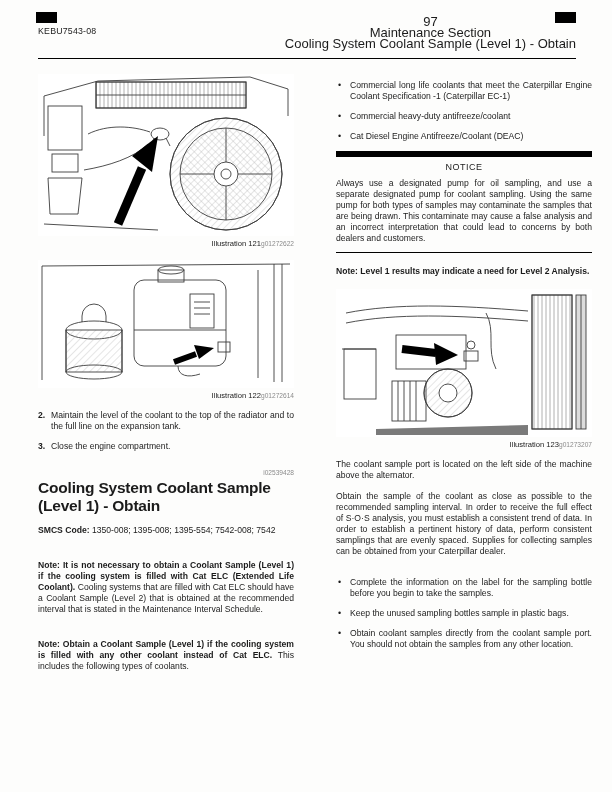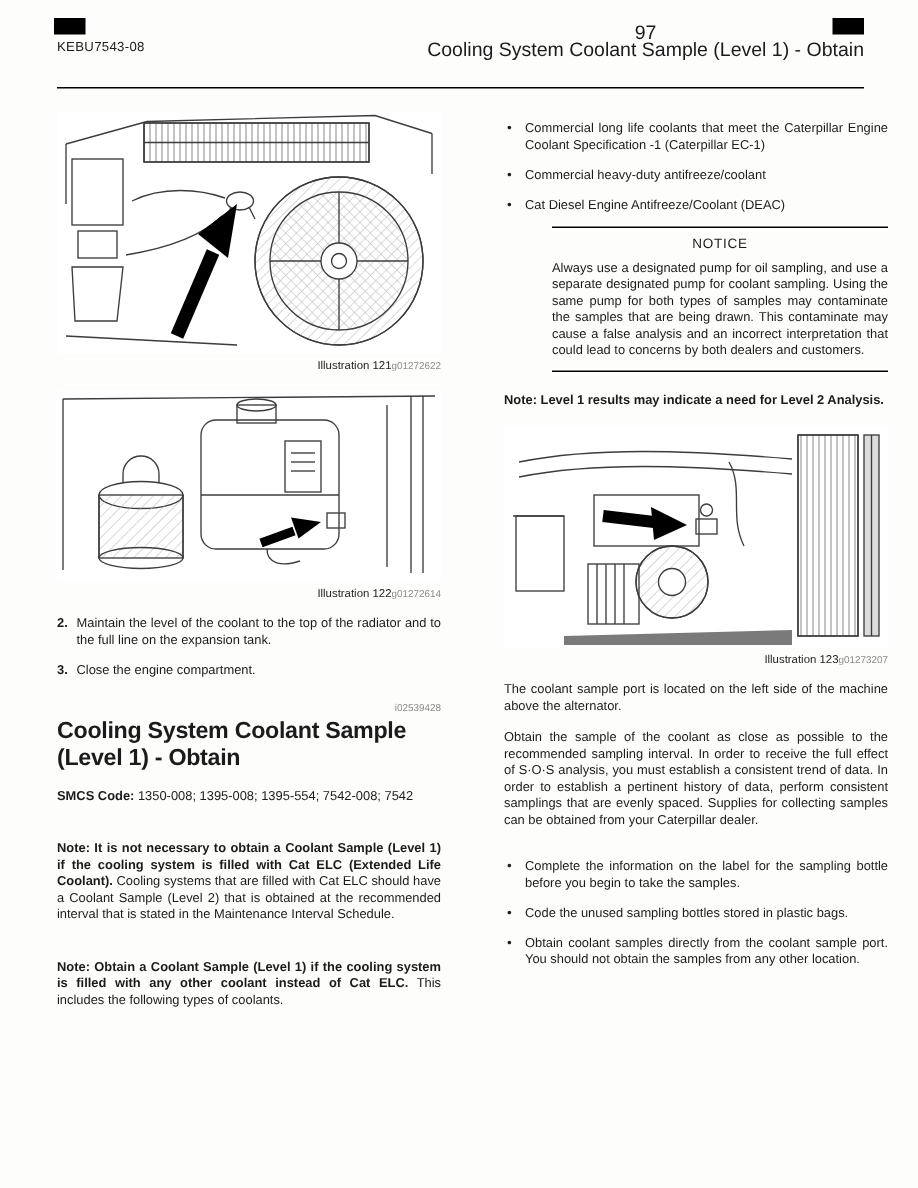--- a/index.html
+++ b/index.html
@@ -35,39 +35,40 @@
   .article-id { text-align:right; font-size:6.6px; color:#8b8b8b; margin-top:17px; }
   .article-title { font-size:15.5px; font-weight:bold; line-height:18px; margin-top:3px; letter-spacing:-0.2px; }
   .smcs { margin-top:10px; }
   .note-para { margin-top:24px; }
 
   ul.bullets { list-style:none;margin-top:20px; }
   ul.bullets li { position:relative; padding-left:14px; margin-bottom:9px;
                   font-size:8.6px; line-height:11px; text-align:justify; }
   ul.bullets li::before { content:"\2022"; position:absolute; left:2px; top:0; font-size:9px; }
 
-  .notice-box { margin-top:4px; border-top:1px solid #000000; border-bottom:1px solid #000; padding:3px 0 8px;margin-left:32px; }
+  .notice-box { margin-top:4px; border-top:6px solid #000000; border-bottom:1px solid #000; padding:3px 0 8px; }
   .notice-title { text-align:center; font-size:9px; letter-spacing:0.5px; margin:2px 0 6px; }
   .note-level { margin-top:13px; }
   .illus-block { margin-top:2px; }
   .mt12 { margin-top:12px; }
   .mt10 { margin-top:10px; }
 </style>
 </head>
 <body>
 
 <div class="page">
 
   <div class="corner-mark left"></div>
   <div class="corner-mark right"></div>
 
   <div class="header">
     <div class="doc-code">KEBU7543-08</div>
     <div class="header-right">
       <div>97</div>
+      <div>Maintenance Section</div>
       <div>Cooling System Coolant Sample (Level 1) - Obtain</div>
     </div>
   </div>
   <div class="header-rule"></div>
 
   <div class="col col-left">
 
     <div class="illus-block">
       <svg class="illus" viewBox="0 0 256 162" height="162">
         <defs>
@@ -237,18 +238,18 @@
         <span class="cap-label">Illustration 123</span>
         <span class="cap-id">g01273207</span>
       </div>
     </div>
 
     <p class="para mt10">The coolant sample port is located on the left side of the machine above the alternator.</p>
     <p class="para mt10">Obtain the sample of the coolant as close as possible to the recommended sampling interval. In order to receive the full effect of S·O·S analysis, you must establish a consistent trend of data. In order to establish a pertinent history of data, perform consistent samplings that are evenly spaced. Supplies for collecting samples can be obtained from your Caterpillar dealer.</p>
 
     <ul class="bullets mt10">
       <li>Complete the information on the label for the sampling bottle before you begin to take the samples.</li>
-      <li>Code the unused sampling bottles stored in plastic bags.</li>
+      <li>Keep the unused sampling bottles sample in plastic bags.</li>
       <li>Obtain coolant samples directly from the coolant sample port. You should not obtain the samples from any other location.</li>
     </ul>
   </div>
 
 </div>
 
 </body></html>

